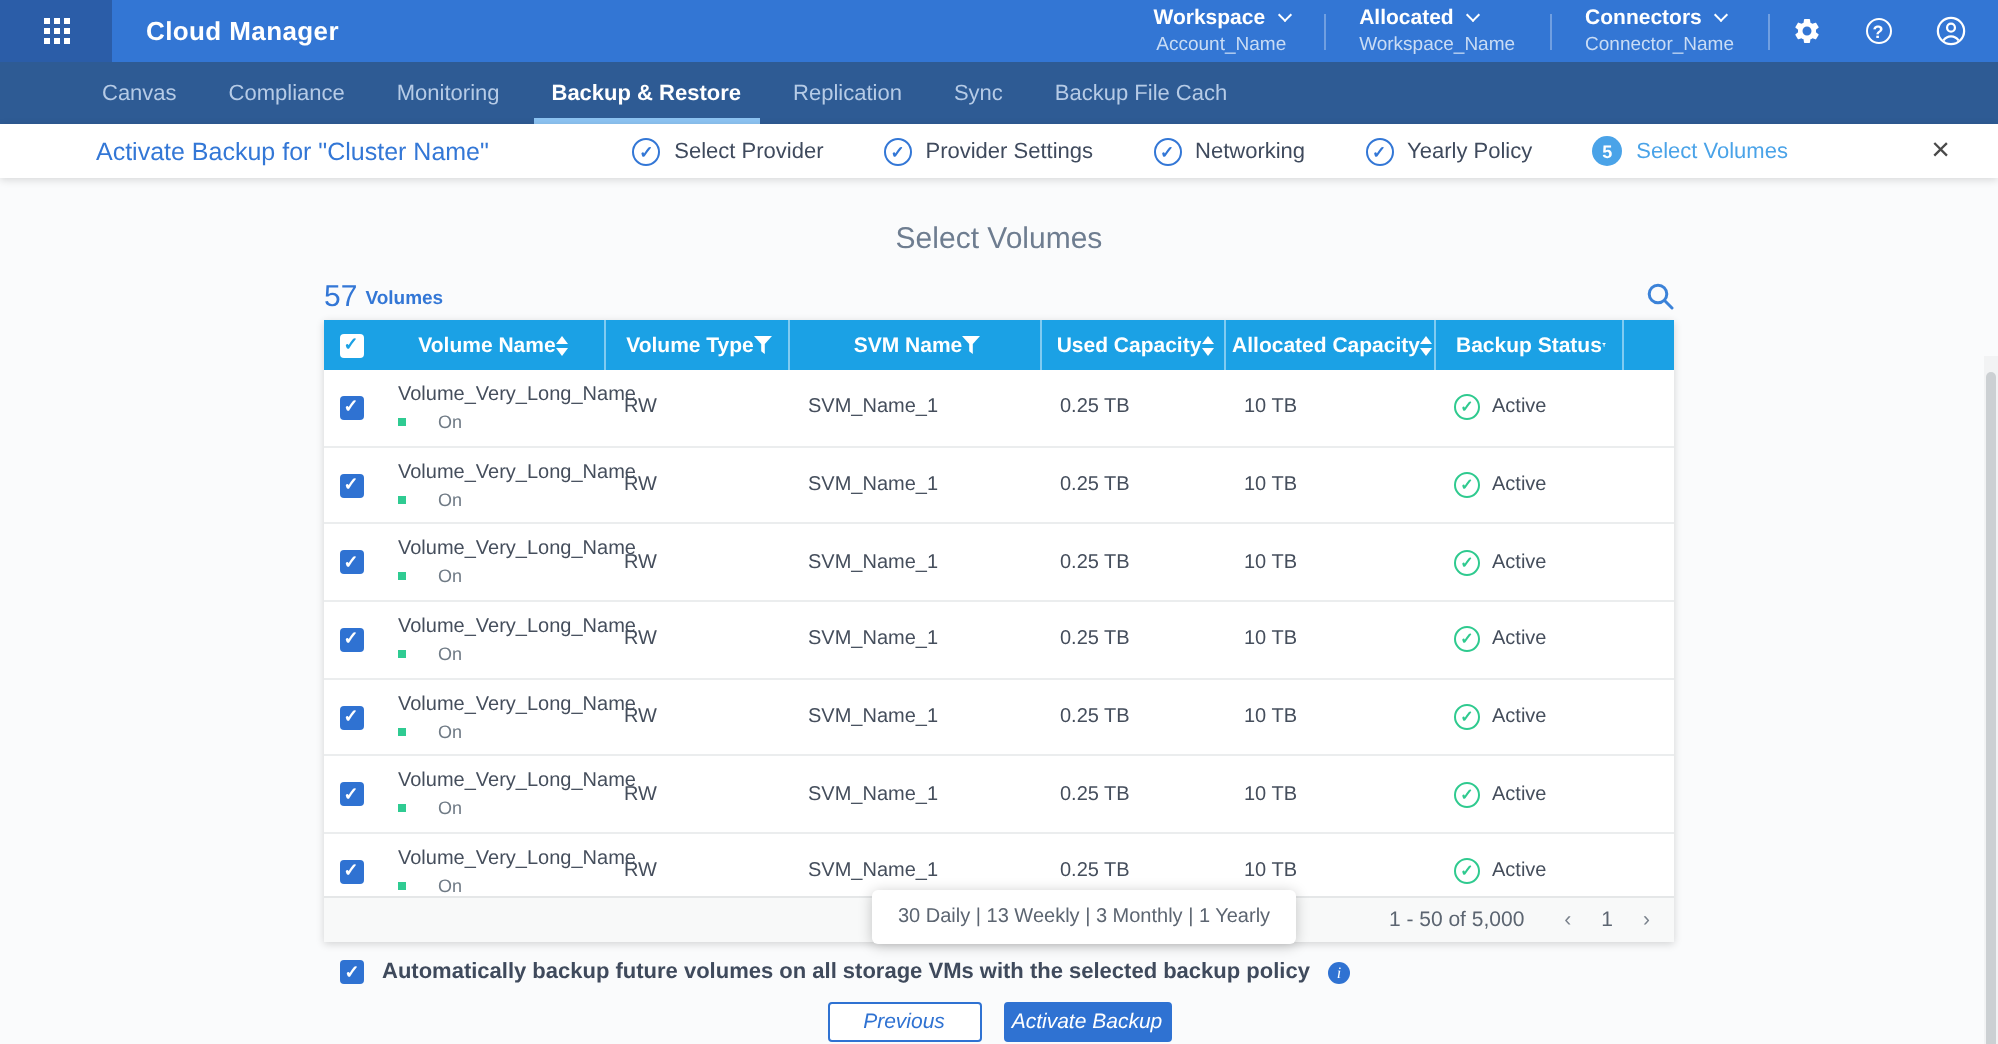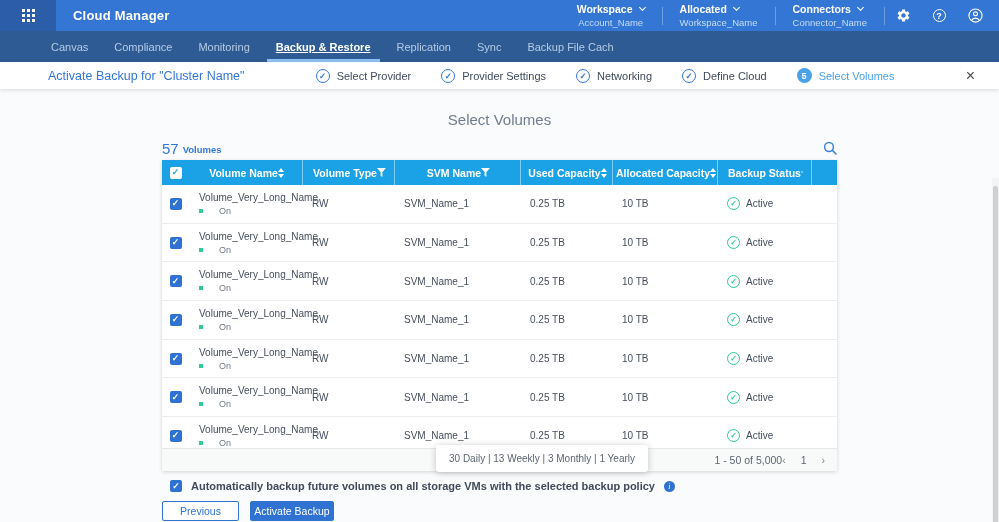--- a/index.html
+++ b/index.html
@@ -17,21 +17,21 @@
   .menu-top { display: flex; align-items: center; color: #fff; font-size: 10.5px; font-weight: bold; }
   .menu-sub { color: #c9dcf5; font-size: 9.5px; margin-top: 2px; text-align: center; }
   .chev { width: 5px; height: 5px; border-right: 1.4px solid #fff; border-bottom: 1.4px solid #fff; transform: rotate(45deg); display: inline-block; margin-left: 7px; margin-top: -3px; }
   .vdiv { width: 1px; height: 18px; background: rgba(255,255,255,.3); }
   .icon-btn { width: 36px; height: 100%; display: flex; align-items: center; justify-content: center; cursor: pointer; }
   .help-icon { width: 13px; height: 13px; border: 1.2px solid #fff; border-radius: 50%; color: #fff; font-size: 9px; font-weight: bold; display: flex; align-items: center; justify-content: center; }
 
   
   .navbar { height: 31px; background: #2e5b94; display: flex; align-items: stretch; padding-left: 38px; }
   .tab { color: #b6cbe6; font-size: 11px; padding: 0 13px; display: flex; align-items: center; position: relative; cursor: pointer; white-space: nowrap; }
-  .tab.active { color: #fff; font-weight: bold; text-decoration: underline; }
+  .tab.active { color: #fff; font-weight: bold; }
   .tab.active::after { content: ""; position: absolute; left: 4px; right: 4px; bottom: 0; height: 3px; background: #8cc3f2; }
   .tab .chev { border-color: #d7e6f7; margin-top: -2px; }
 
   
   .stepperbar { height: 27px; background: #fff; display: flex; align-items: center; box-shadow: 0 1px 4px rgba(0,0,0,.14); position: relative; z-index: 6; }
   .stepper-title { color: #3377d6; font-size: 12.5px; padding-left: 48px; white-space: nowrap; }
   .steps { flex: 1; display: flex; justify-content: center; align-items: center; gap: 30px; }
   .step { display: flex; align-items: center; gap: 7px; font-size: 11px; color: #3f4a5d; cursor: pointer; white-space: nowrap; }
   .step-check { width: 14px; height: 14px; border: 1.4px solid #3377d6; border-radius: 50%; color: #3377d6; font-size: 8.5px; font-weight: bold; display: flex; align-items: center; justify-content: center; flex: none; }
   .step.active { color: #4aa3e8; }
@@ -69,34 +69,34 @@
   .cbx { width: 12px; height: 12px; border-radius: 2px; background: #2f72d2; color: #fff; font-size: 9px; font-weight: bold; display: flex; align-items: center; justify-content: center; cursor: pointer; line-height: 1; }
   .cbx.on-blue { background: #fff; color: #1ba1e5; }
 
   
   .sort-icon { display: inline-flex; flex-direction: column; gap: 2px; }
   .sort-icon i { display: block; width: 0; height: 0; border-left: 3px solid transparent; border-right: 3px solid transparent; }
   .sort-icon .up { border-bottom: 4px solid #fff; }
   .sort-icon .down { border-top: 4px solid #fff; }
 
   
-  .tfoot { height: 23px; background: #f8f9f9; border-top: 1px solid #e5e7e8; display: flex; align-items: center; justify-content: flex-end; padding-right: 12px; }
+  .tfoot { height: 23px; background: #f8f9f9; border-top: 1px solid #e5e7e8; display: flex; align-items: center; justify-content: flex-end; gap: 20px; padding-right: 12px; }
   .range-text { font-size: 10.5px; color: #5c6571; }
   .pager { display: flex; align-items: center; gap: 15px; }
   .pager span { font-size: 10.5px; color: #7a828c; cursor: pointer; line-height: 1; }
   .pager .page-num { color: #5c6571; }
 
   
   .tooltip { position: absolute; left: 274px; top: 285px; background: #fff; box-shadow: 0 1px 7px rgba(0,0,0,.22); border-radius: 3px; padding: 8px 13px; font-size: 10px; color: #5c6571; white-space: nowrap; z-index: 10; }
 
   
   .future-row { display: flex; align-items: center; gap: 9px; margin-top: 9px; padding-left: 8px; }
   .future-label { font-size: 11px; font-weight: bold; color: #3f4a5c; }
   .info-icon { width: 11px; height: 11px; border-radius: 50%; background: #2f72d2; color: #fff; font-size: 8px; font-style: italic; font-family: "Liberation Serif", serif; display: flex; align-items: center; justify-content: center; cursor: pointer; }
-  .actions { display: flex; gap: 11px; margin-top: 9px; }
+  .actions { display: flex; justify-content: center; gap: 11px; margin-top: 9px; font-style: italic; }
   .btn { height: 20px; border-radius: 2px; font-size: 10.5px; display: flex; align-items: center; justify-content: center; cursor: pointer; }
   .btn-prev { width: 77px; background: #fff; border: 1px solid #2f72d2; color: #2f72d2; }
   .btn-primary { width: 84px; background: #2f72d2; border: 1px solid #2f72d2; color: #fff; }
 
   
   .scrollbar { position: absolute; right: 0; top: 89px; width: 7px; height: 433px; background: #f2f3f4; }
   .scroll-thumb { position: absolute; left: 1px; top: 8px; width: 5px; height: 345px; background: #ccd0d3; border-radius: 3px; }
 </style>
 </head>
 <body>
@@ -194,21 +194,21 @@
     <div class="step">
         <span class="step-check">✓</span>
         <span>Provider Settings</span>
       </div>
     <div class="step">
         <span class="step-check">✓</span>
         <span>Networking</span>
       </div>
     <div class="step">
         <span class="step-check">✓</span>
-        <span>Define Cloud</span>
+        <span>Yearly Policy</span>
       </div>
     <div class="step active">
         <span class="step-num">5</span>
         <span>Select Volumes</span>
       </div>
   </div>
   <div class="close-x">×</div>
 </div>
 
 <div class="content">

